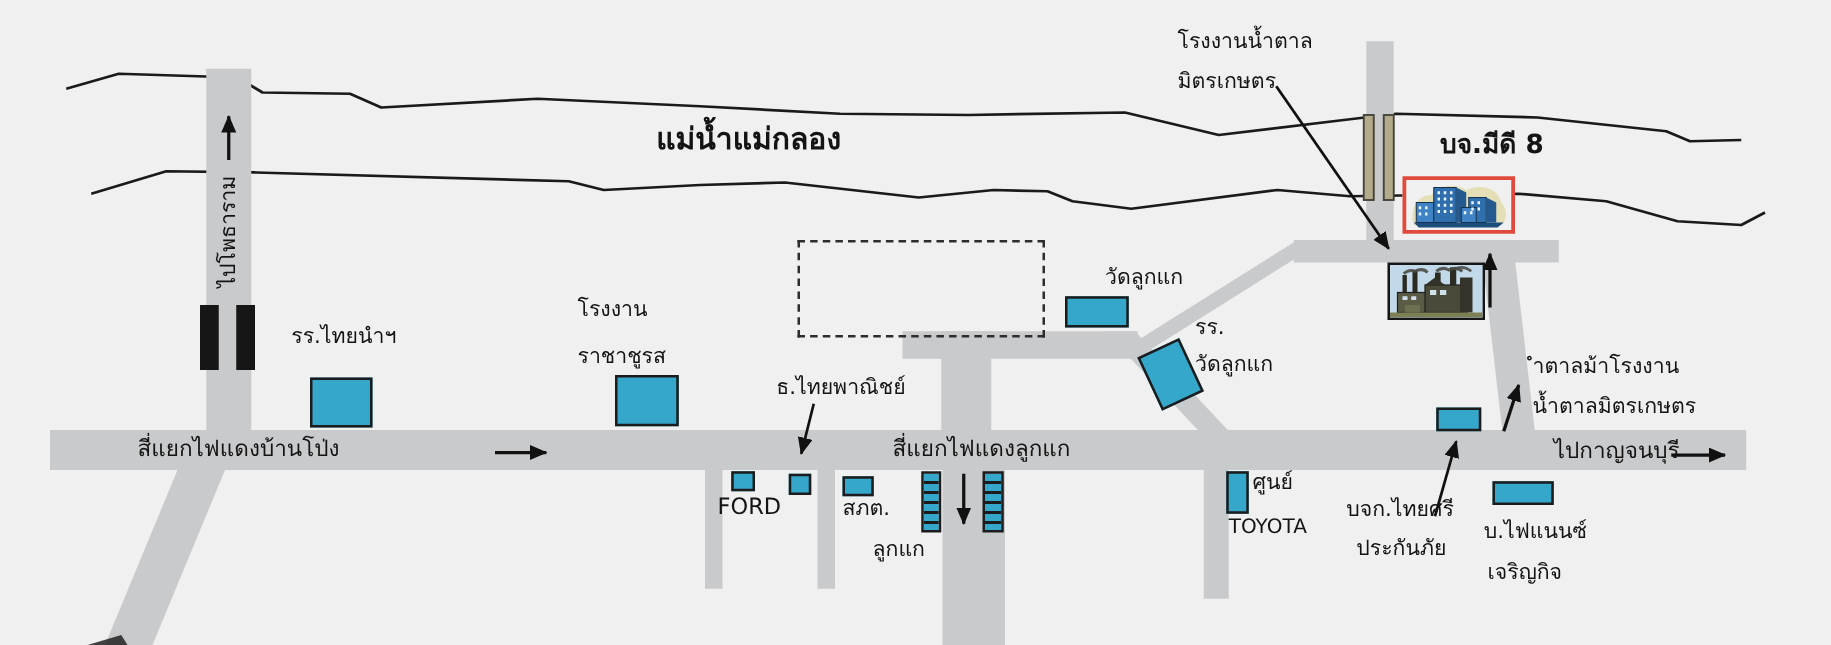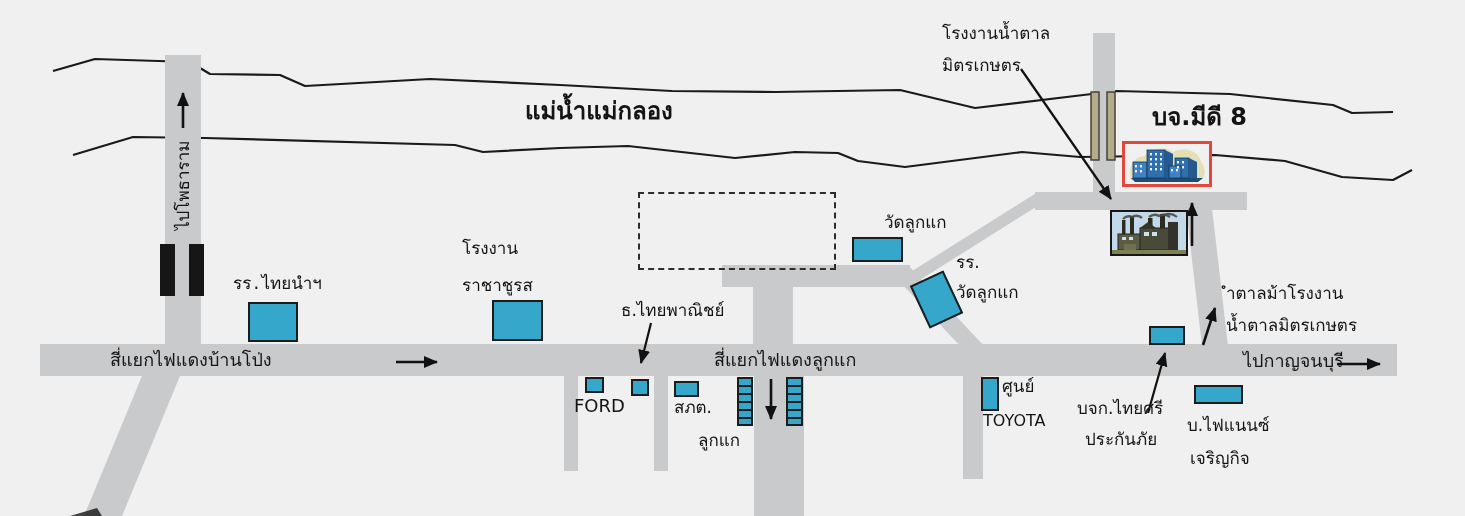--- a/index.html
+++ b/index.html
@@ -1,21 +1,21 @@
 <!DOCTYPE html>
 <html><head>
 <meta charset="utf-8">
 <style>
   html,body{margin:0;padding:0;background:#e8e8ea;}
   #stage{position:relative;width:1465px;height:516px;background:#f0f0f1;overflow:hidden;
          font-family:"DejaVu Sans","Liberation Sans",sans-serif;color:#141414;}
   #roadlayer{position:absolute;left:0;top:0;}
   .lbl{position:absolute;white-space:nowrap;font-size:17px;line-height:1.1;color:#141414;}
   .lbl.big{font-size:24px;font-weight:bold;}
-  .lbl.target{font-size:24px;font-weight:bold;}
+  .lbl.target{font-size:21px;font-weight:bold;}
   .lbl.mid{font-size:18px;}
   .bbox{position:absolute;box-sizing:border-box;background:#34a7cb;border:2px solid #1c1c1c;}
   .stripes{position:absolute;box-sizing:border-box;border:2px solid #1c1c1c;
            background:repeating-linear-gradient(to bottom,#34a7cb 0 6px,#1c1c1c 6px 8px);}
   .dashed{position:absolute;box-sizing:border-box;border:2px dashed #2d2d2d;background:transparent;}
   .vert{transform:rotate(-90deg);transform-origin:center center;text-align:center;}
   .art{position:absolute;box-sizing:border-box;}
   #meedee-frame{border:3px solid #e0493c;background:#f0f0f1;}
   #factory-frame{border:2px solid #161616;background:#c2d9ea;}
 </style>
@@ -149,21 +149,21 @@
     </svg>
   </div>
 
   <div class="lbl big" style="left:525px;top:98px;">แม่น้ำแม่กลอง</div>
   <div class="lbl vert" style="left:123px;top:176px;width:120px;">ไปโพธาราม</div>
 
   <div class="lbl" style="left:942px;top:24px;">โรงงานน้ำตาล</div>
   <div class="lbl" style="left:942px;top:56px;">มิตรเกษตร</div>
   <div class="lbl target" style="left:1152px;top:104px;">บจ.มีดี 8</div>
 
-  <div class="lbl" style="left:233px;top:276px;font-family:Liberation Mono, monospace;">รร.ไทยนำฯ</div>
+  <div class="lbl" style="left:233px;top:260px;">รร.ไทยนำฯ</div>
   <div class="lbl" style="left:462px;top:239px;">โรงงาน</div>
   <div class="lbl" style="left:462px;top:276px;">ราชาชูรส</div>
 
   <div class="lbl" style="left:884px;top:213px;">วัดลูกแก</div>
   <div class="lbl" style="left:956px;top:253px;">รร.</div>
   <div class="lbl" style="left:956px;top:283px;">วัดลูกแก</div>
 
   <div class="lbl" style="left:621px;top:301px;">ธ.ไทยพาณิชย์</div>
   <div class="lbl mid" style="left:110px;top:350px;">สี่แยกไฟแดงบ้านโป่ง</div>
   <div class="lbl mid" style="left:714px;top:350px;">สี่แยกไฟแดงลูกแก</div>

